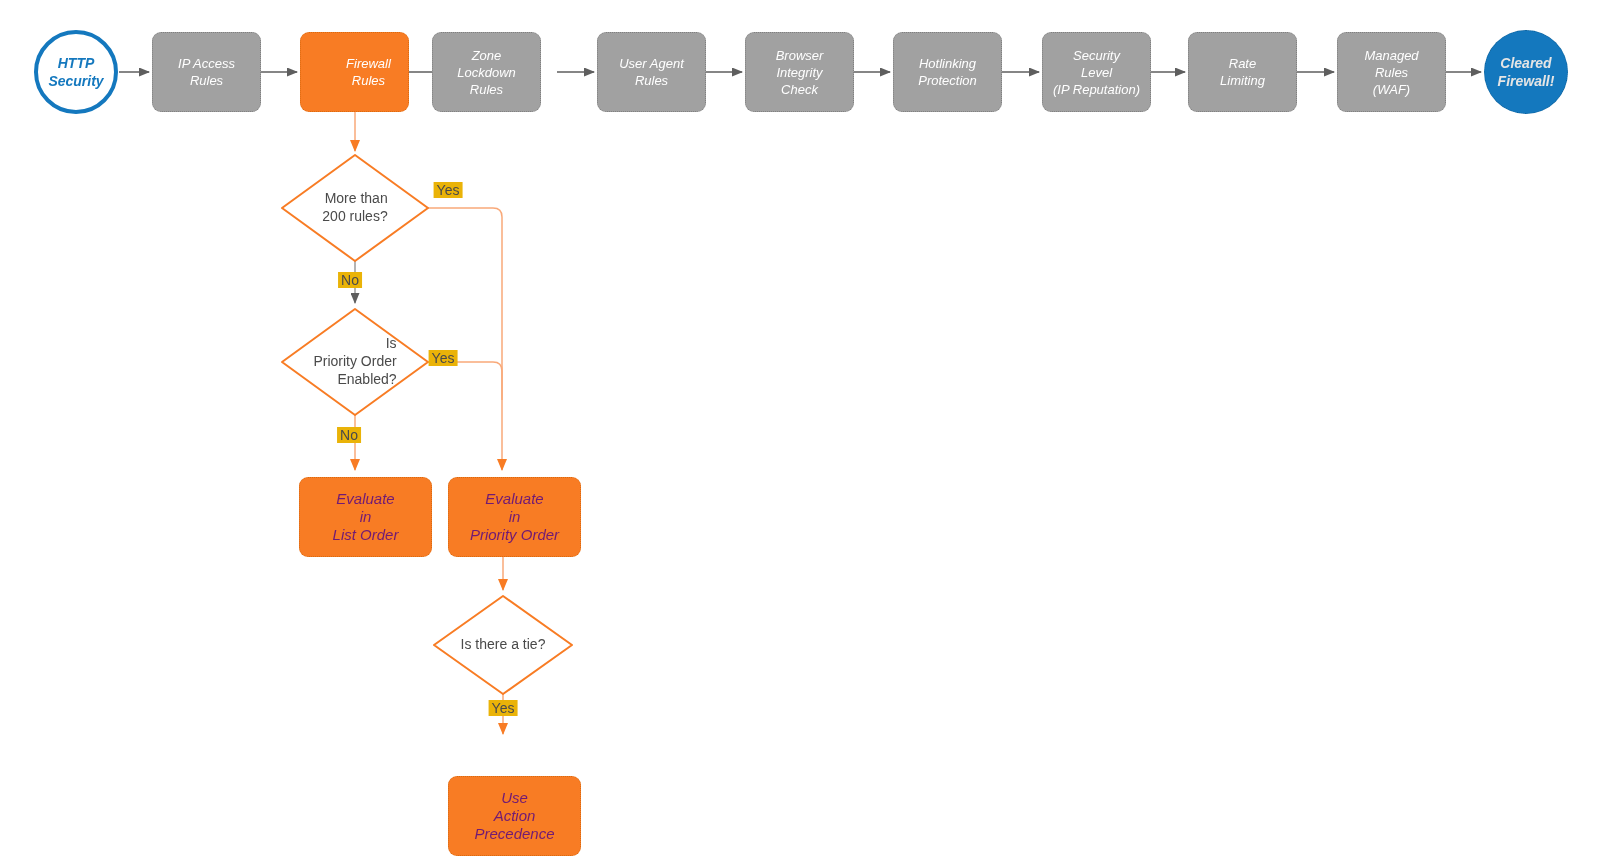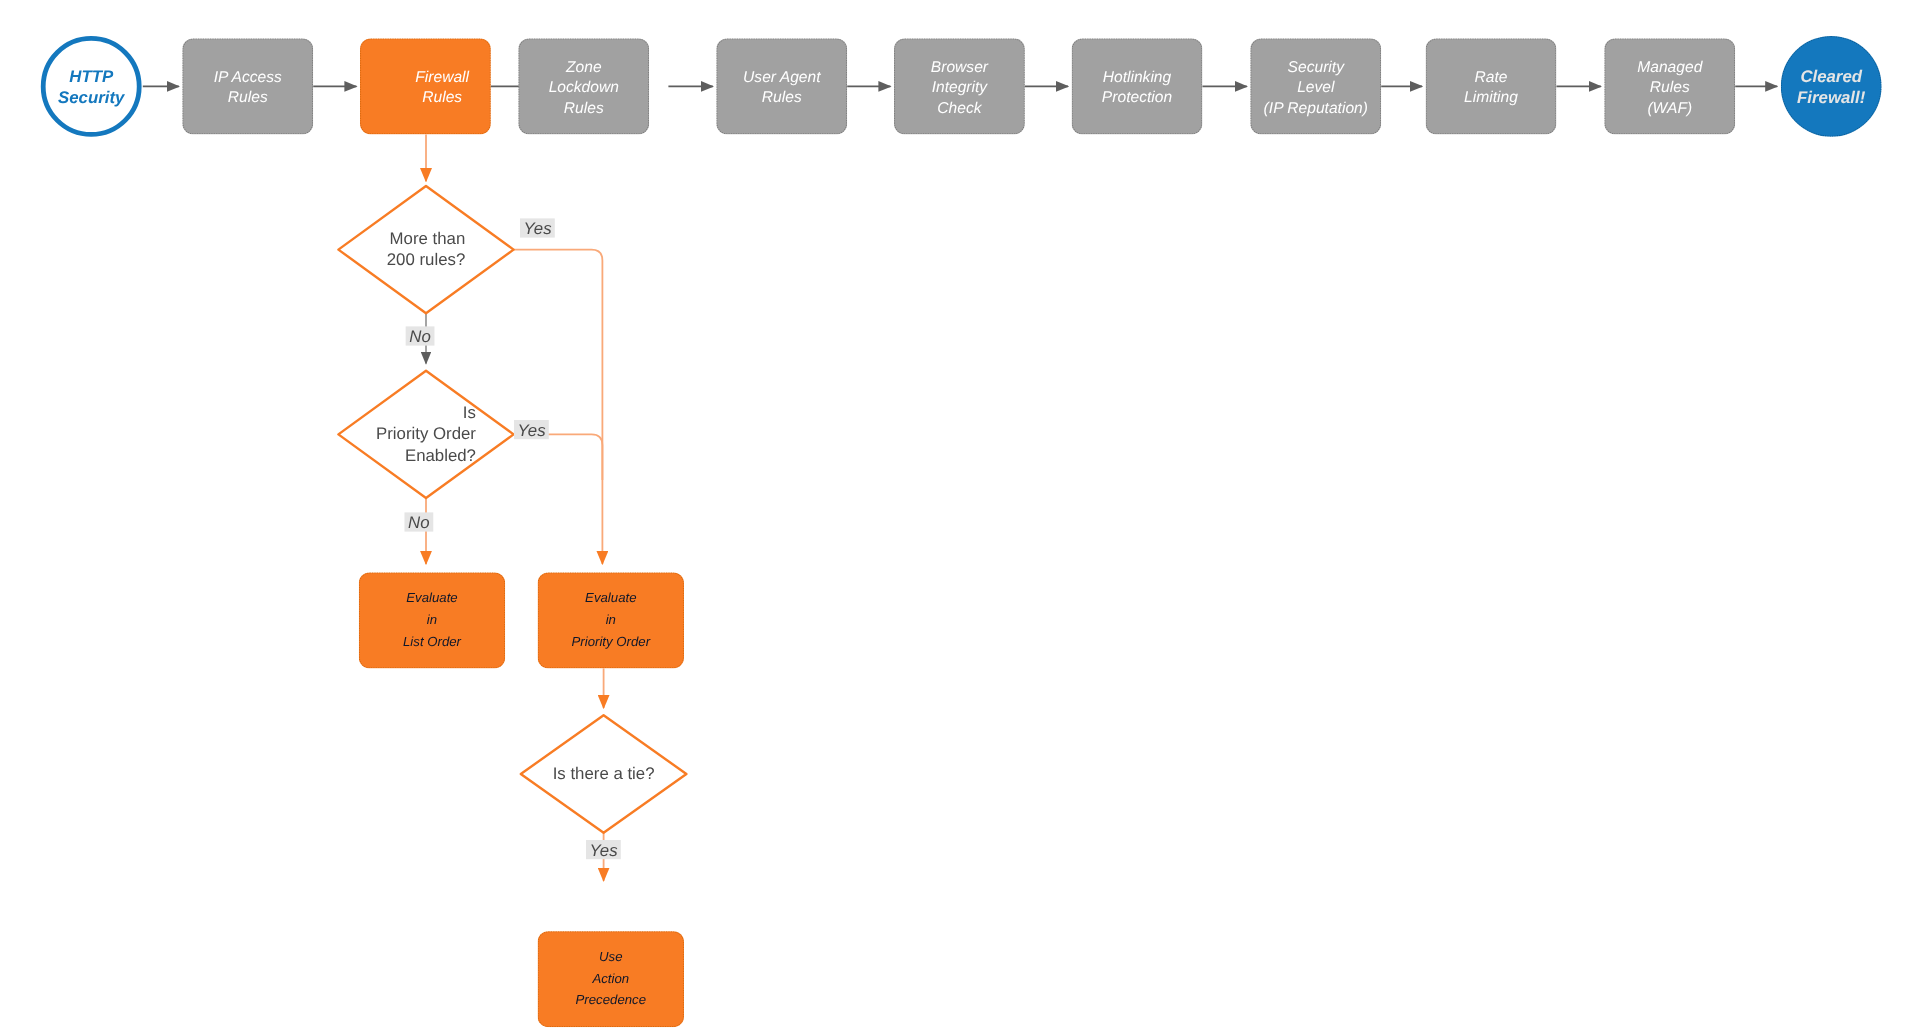--- a/index.html
+++ b/index.html
@@ -21,33 +21,33 @@
   }
   .stage.gray   { background:#A1A1A1; border:1px dotted #7f7f7f; }
   .stage.orange { background:#F87C24; border:1px dotted #d96a10;padding-left:28px; }
   .circle {
     width:84px; height:84px; top:30px; border-radius:50%;
     font-weight:bold; font-style:italic; font-size:14px; line-height:18px;
   }
   .circle.start { background:#ffffff; border:4px solid #1478BE; color:#1478BE; }
   .circle.end   { background:#1478BE; border:1px dotted #0e5e96; color:#e5e5e5; }
   .action {
-    width:122px; height:80px; border-radius:9px;
+    width:133px; height:80px; border-radius:9px;
     background:#F87C24; border:1px dotted #d96a10;
-    color:#0f172a; font-style:italic; font-size:11px; line-height:18px;
+    color:#701a75; font-style:italic; font-size:15px; line-height:18px;
   }
   .dlabel {
     position:absolute; transform:translate(-50%,-50%);
     color:#4A4A4A; font-size:14px; line-height:18px;
     text-align:right; white-space:pre-line;
   }
   .edgelabel {
     position:absolute; transform:translate(-50%,-50%);
-    color:#4A4A4A; font-style:italic; font-size:14px;
-    background:#e5e5e5; padding:0 3px;
+    color:#4A4A4A; font-size:14px;
+    background:#eab308; padding:0 3px;
   }
 </style>
 </head>
 <body>
 
 <div class="canvas">
 
   <svg class="overlay">
     <defs>
       <marker id="ah-gray" markerWidth="11" markerHeight="9" refX="10" refY="4.5" orient="auto" markerUnits="userSpaceOnUse">

